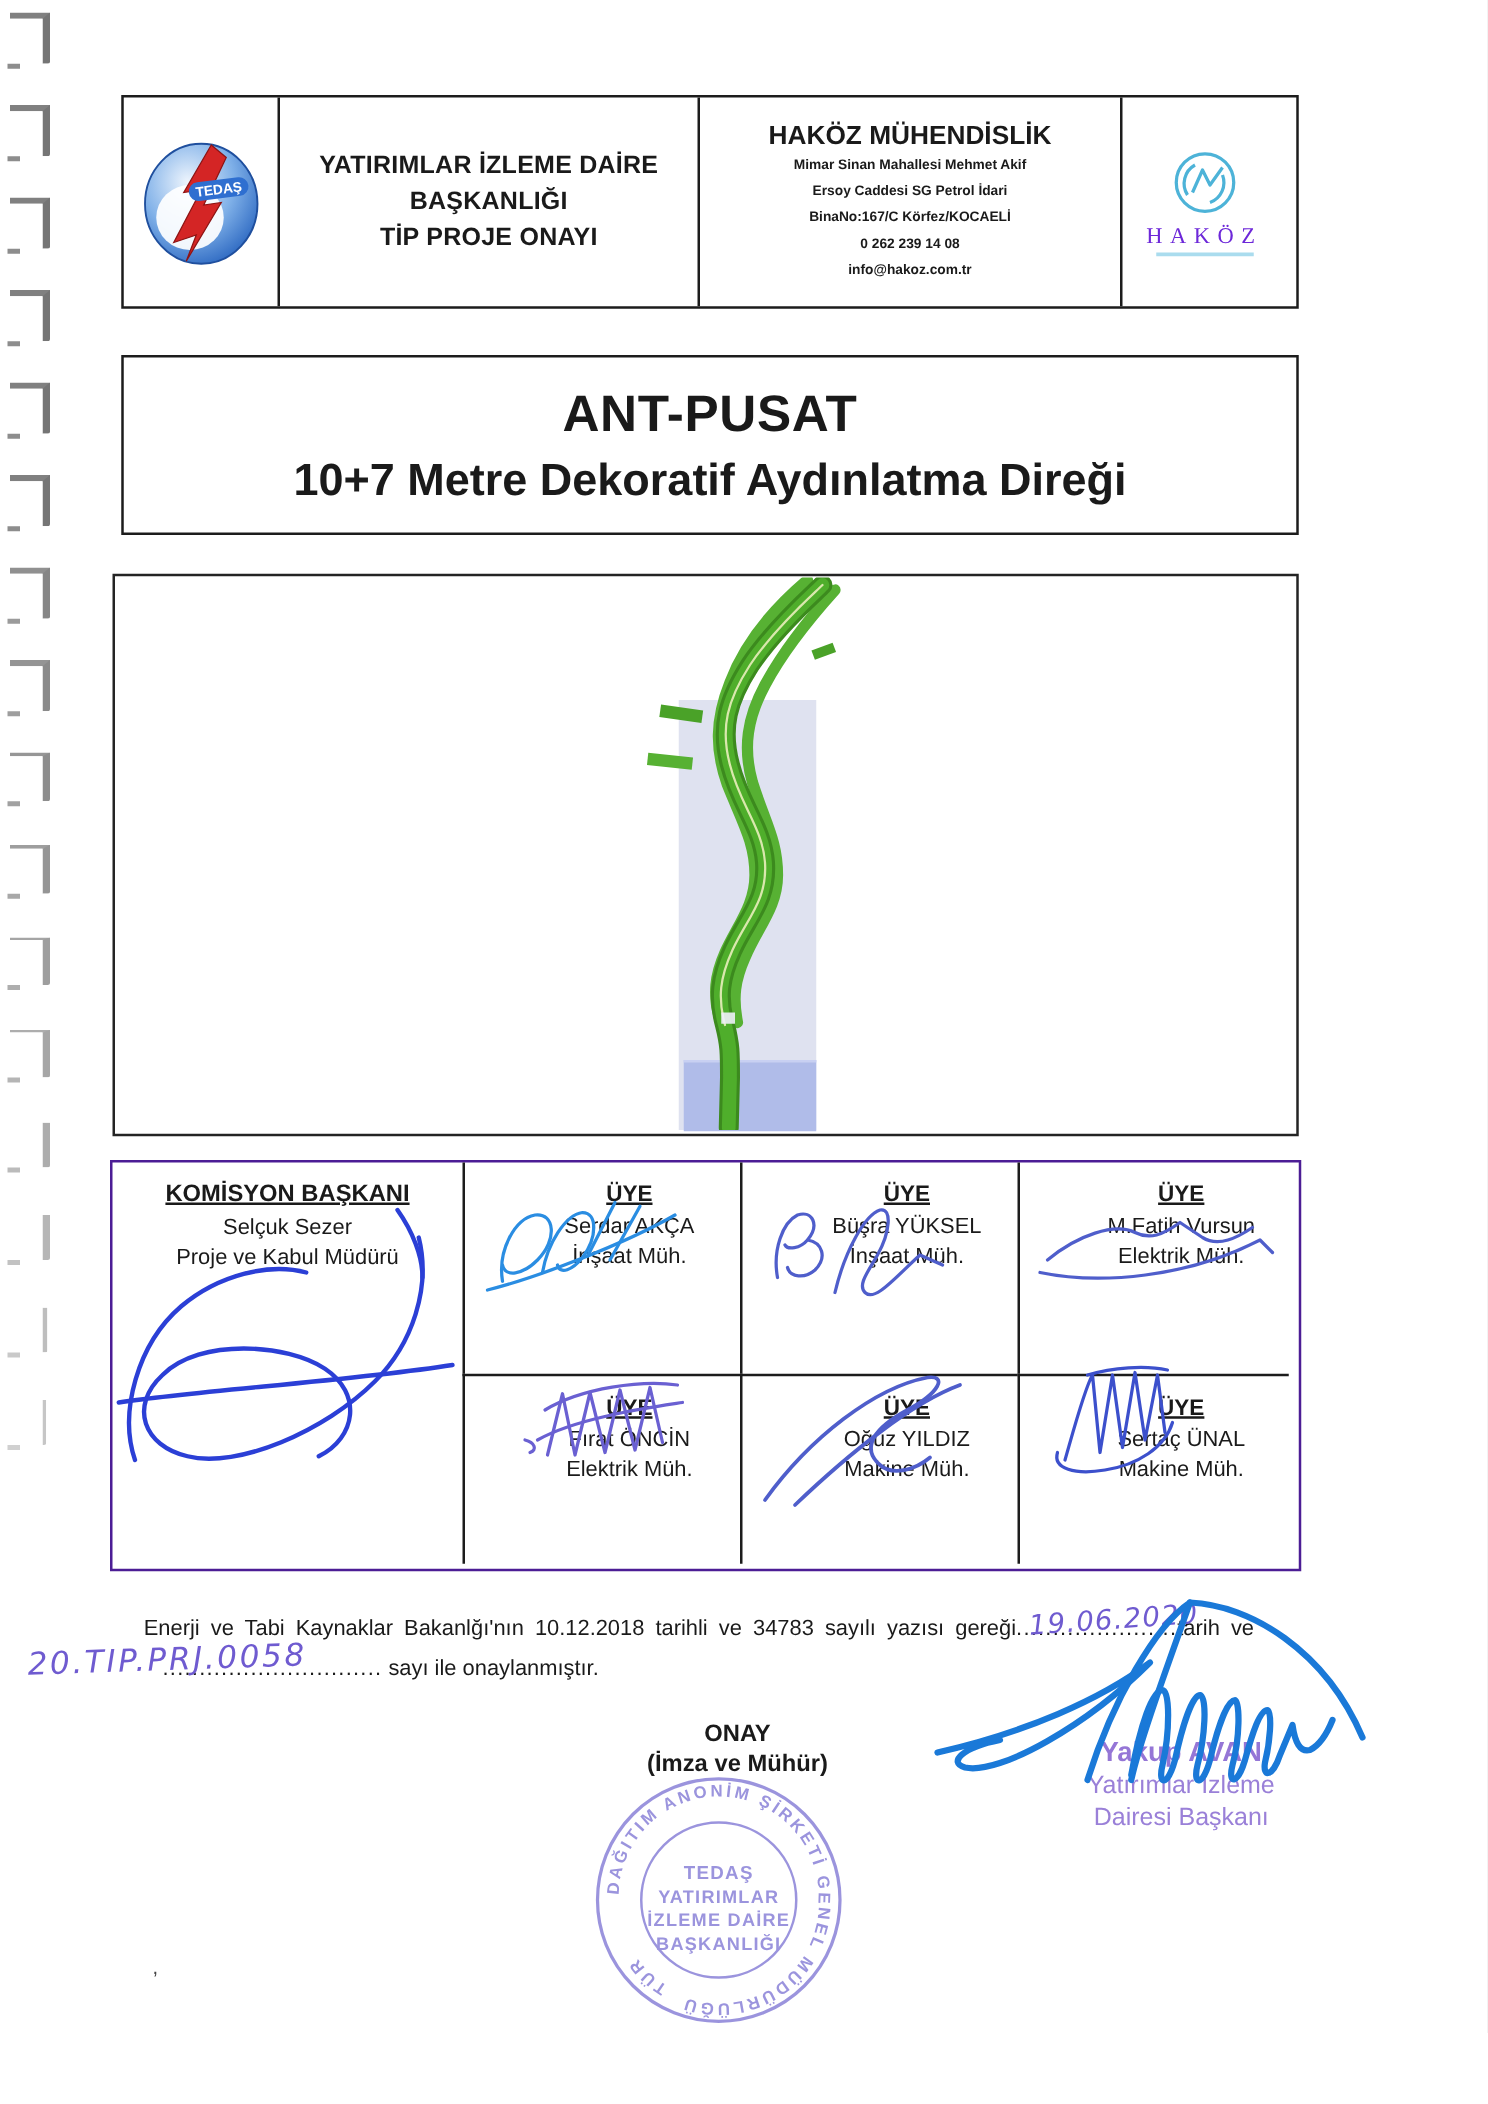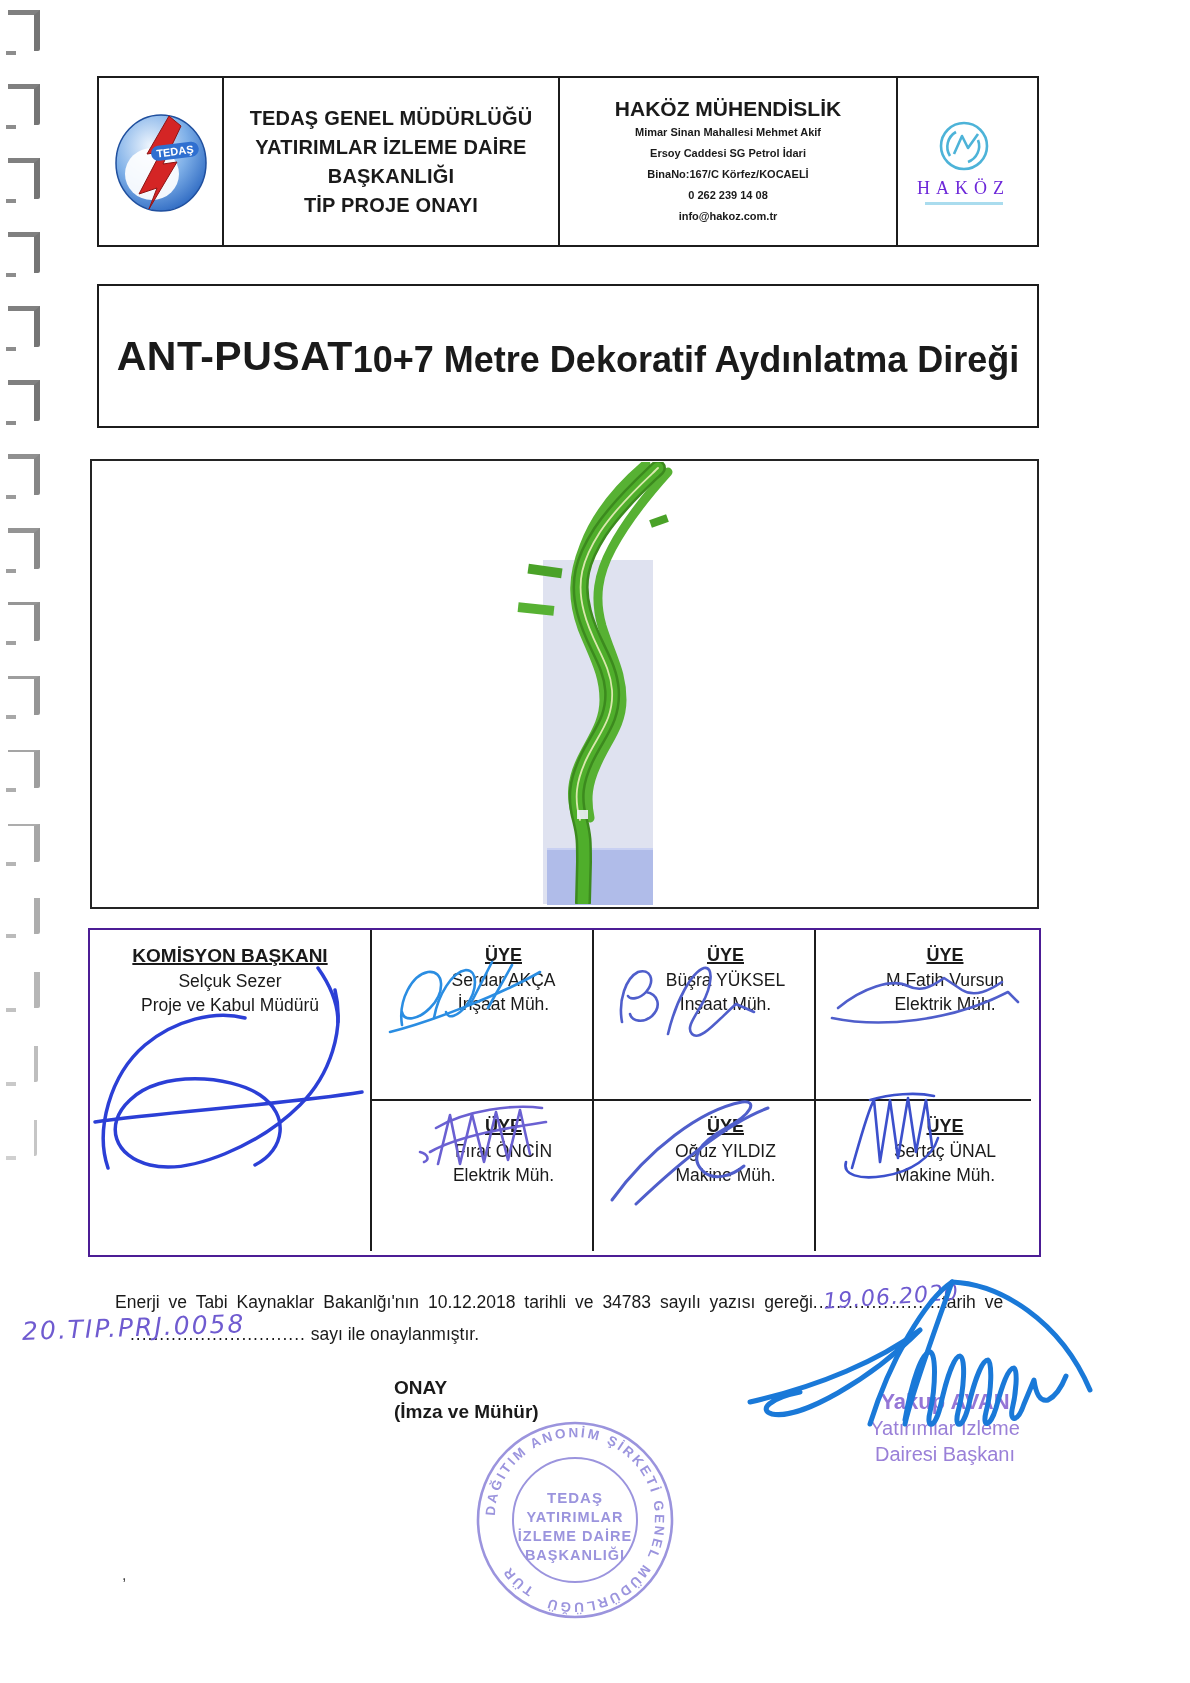--- a/index.html
+++ b/index.html
@@ -15,21 +15,21 @@
                 border:2px solid #1c1c1c;display:grid;grid-template-columns:123px 336px 338px 133px;background:#fff;}
   .hcell{border-left:2px solid #1c1c1c;display:flex;flex-direction:column;align-items:center;justify-content:center;text-align:center;}
   .hcell:first-child{border-left:none;}
   .org-line{font-weight:bold;font-size:20px;line-height:29px;letter-spacing:.2px;}
   .comp-name{font-weight:bold;font-size:21px;line-height:26px;}
   .addr-line{font-weight:bold;font-size:11px;line-height:21px;}
   .hakoz-word{font-size:18px;letter-spacing:6px;color:#6d28d9;margin-top:2px;font-family:"Liberation Serif",serif;}
   .hakoz-tag{width:78px;height:3px;background:#aadcee;margin-top:3px;}
   
   .title-box{position:absolute;left:97px;top:284px;width:938px;height:140px;border:2px solid #1c1c1c;
-             display:flex;flex-direction:row;align-items:center;justify-content:center;background:#fff;}
+             display:flex;flex-direction:column;align-items:center;justify-content:center;background:#fff;}
   .title-l1{font-weight:bold;font-size:41px;letter-spacing:.5px;}
   .title-l2{font-weight:bold;font-size:36px;margin-top:8px;}
   
   .figure-box{position:absolute;left:90px;top:459px;width:945px;height:446px;border:2px solid #242424;background:#fff;}
   .figure-strip{position:absolute;left:543px;top:560px;width:110px;height:344px;background:#dfe2f0;}
   .figure-base{position:absolute;left:547px;top:848px;width:106px;height:55px;background:#b0bce9;
                border-top:2px solid #c8d0f2;}
   .pole-svg{position:absolute;left:500px;top:462px;}
   
   .sig-table{position:absolute;left:88px;top:928px;width:949px;height:325px;border:2px solid #4c1d95;
@@ -42,21 +42,21 @@
   .pname{font-size:17.5px;line-height:24px;}
   .ptitle{font-size:17.5px;line-height:24px;}
   
   .para-line1{position:absolute;left:115px;top:1292px;width:920px;font-size:17.5px;word-spacing:4px;white-space:nowrap;}
   .para-line2{position:absolute;left:130px;top:1324px;font-size:17.5px;white-space:nowrap;}
   .dots{letter-spacing:1px;}
   .hw{color:#6f5bd0;font-style:italic;font-family:"DejaVu Sans",sans-serif;}
   .hw-date{position:absolute;left:823px;top:1284px;font-size:22px;letter-spacing:1px;transform:rotate(-4deg);}
   .hw-num{position:absolute;left:22px;top:1313px;font-size:25px;letter-spacing:2px;transform:rotate(-2deg);}
   
-  .onay-block{position:absolute;left:394px;top:1376px;width:300px;text-align:left;}
+  .onay-block{position:absolute;left:440px;top:1376px;width:300px;text-align:center;}
   .onay-title{font-weight:bold;font-size:19px;line-height:24px;}
   .onay-sub{font-weight:bold;font-size:19px;line-height:24px;}
   
   .approver-block{position:absolute;left:790px;top:1388px;width:310px;text-align:center;color:#9a80d8;}
   .approver-name{font-weight:bold;font-size:22px;line-height:27px;color:#9576d6;}
   .approver-title{font-size:20px;line-height:26px;}
   .stamp-svg{position:absolute;left:470px;top:1415px;opacity:.85;}
   .ink-svg{position:absolute;left:0;top:0;pointer-events:none;}
   .stray{position:absolute;left:122px;top:1566px;font-size:16px;color:#444;}
 </style>
@@ -95,21 +95,20 @@
         <ellipse cx="50" cy="53" rx="45" ry="48" fill="url(#tg)" stroke="#1f4f9e" stroke-width="1.5"></ellipse>
         <ellipse cx="41" cy="64" rx="27" ry="26" fill="#ffffff" opacity="0.92"></ellipse>
         <path d="M58,6 L36,44 L50,42 L28,84 L46,78 L38,99 L66,52 L52,54 L70,16 Z" fill="#d42525" stroke="#8d1414" stroke-width="1"></path>
         <g transform="rotate(-7 62 42)">
           <rect x="40" y="34" width="48" height="15" rx="7.5" fill="#2f6fd0"></rect>
           <text x="64" y="45.5" text-anchor="middle" font-size="11" font-weight="bold" fill="#ffffff">TEDAŞ</text>
         </g>
       </svg>
     </div>
     <div class="hcell">
-      <div class="org-line">TEDAŞ GENEL MÜDÜRLÜĞÜ</div>
       <div class="org-line">YATIRIMLAR İZLEME DAİRE</div>
       <div class="org-line">BAŞKANLIĞI</div>
       <div class="org-line">TİP PROJE ONAYI</div>
     </div>
     <div class="hcell">
       <div class="comp-name">HAKÖZ MÜHENDİSLİK</div>
       <div class="addr-line">Mimar Sinan Mahallesi Mehmet Akif</div>
       <div class="addr-line">Ersoy Caddesi SG Petrol İdari</div>
       <div class="addr-line">BinaNo:167/C Körfez/KOCAELİ</div>
       <div class="addr-line">0 262 239 14 08</div>

